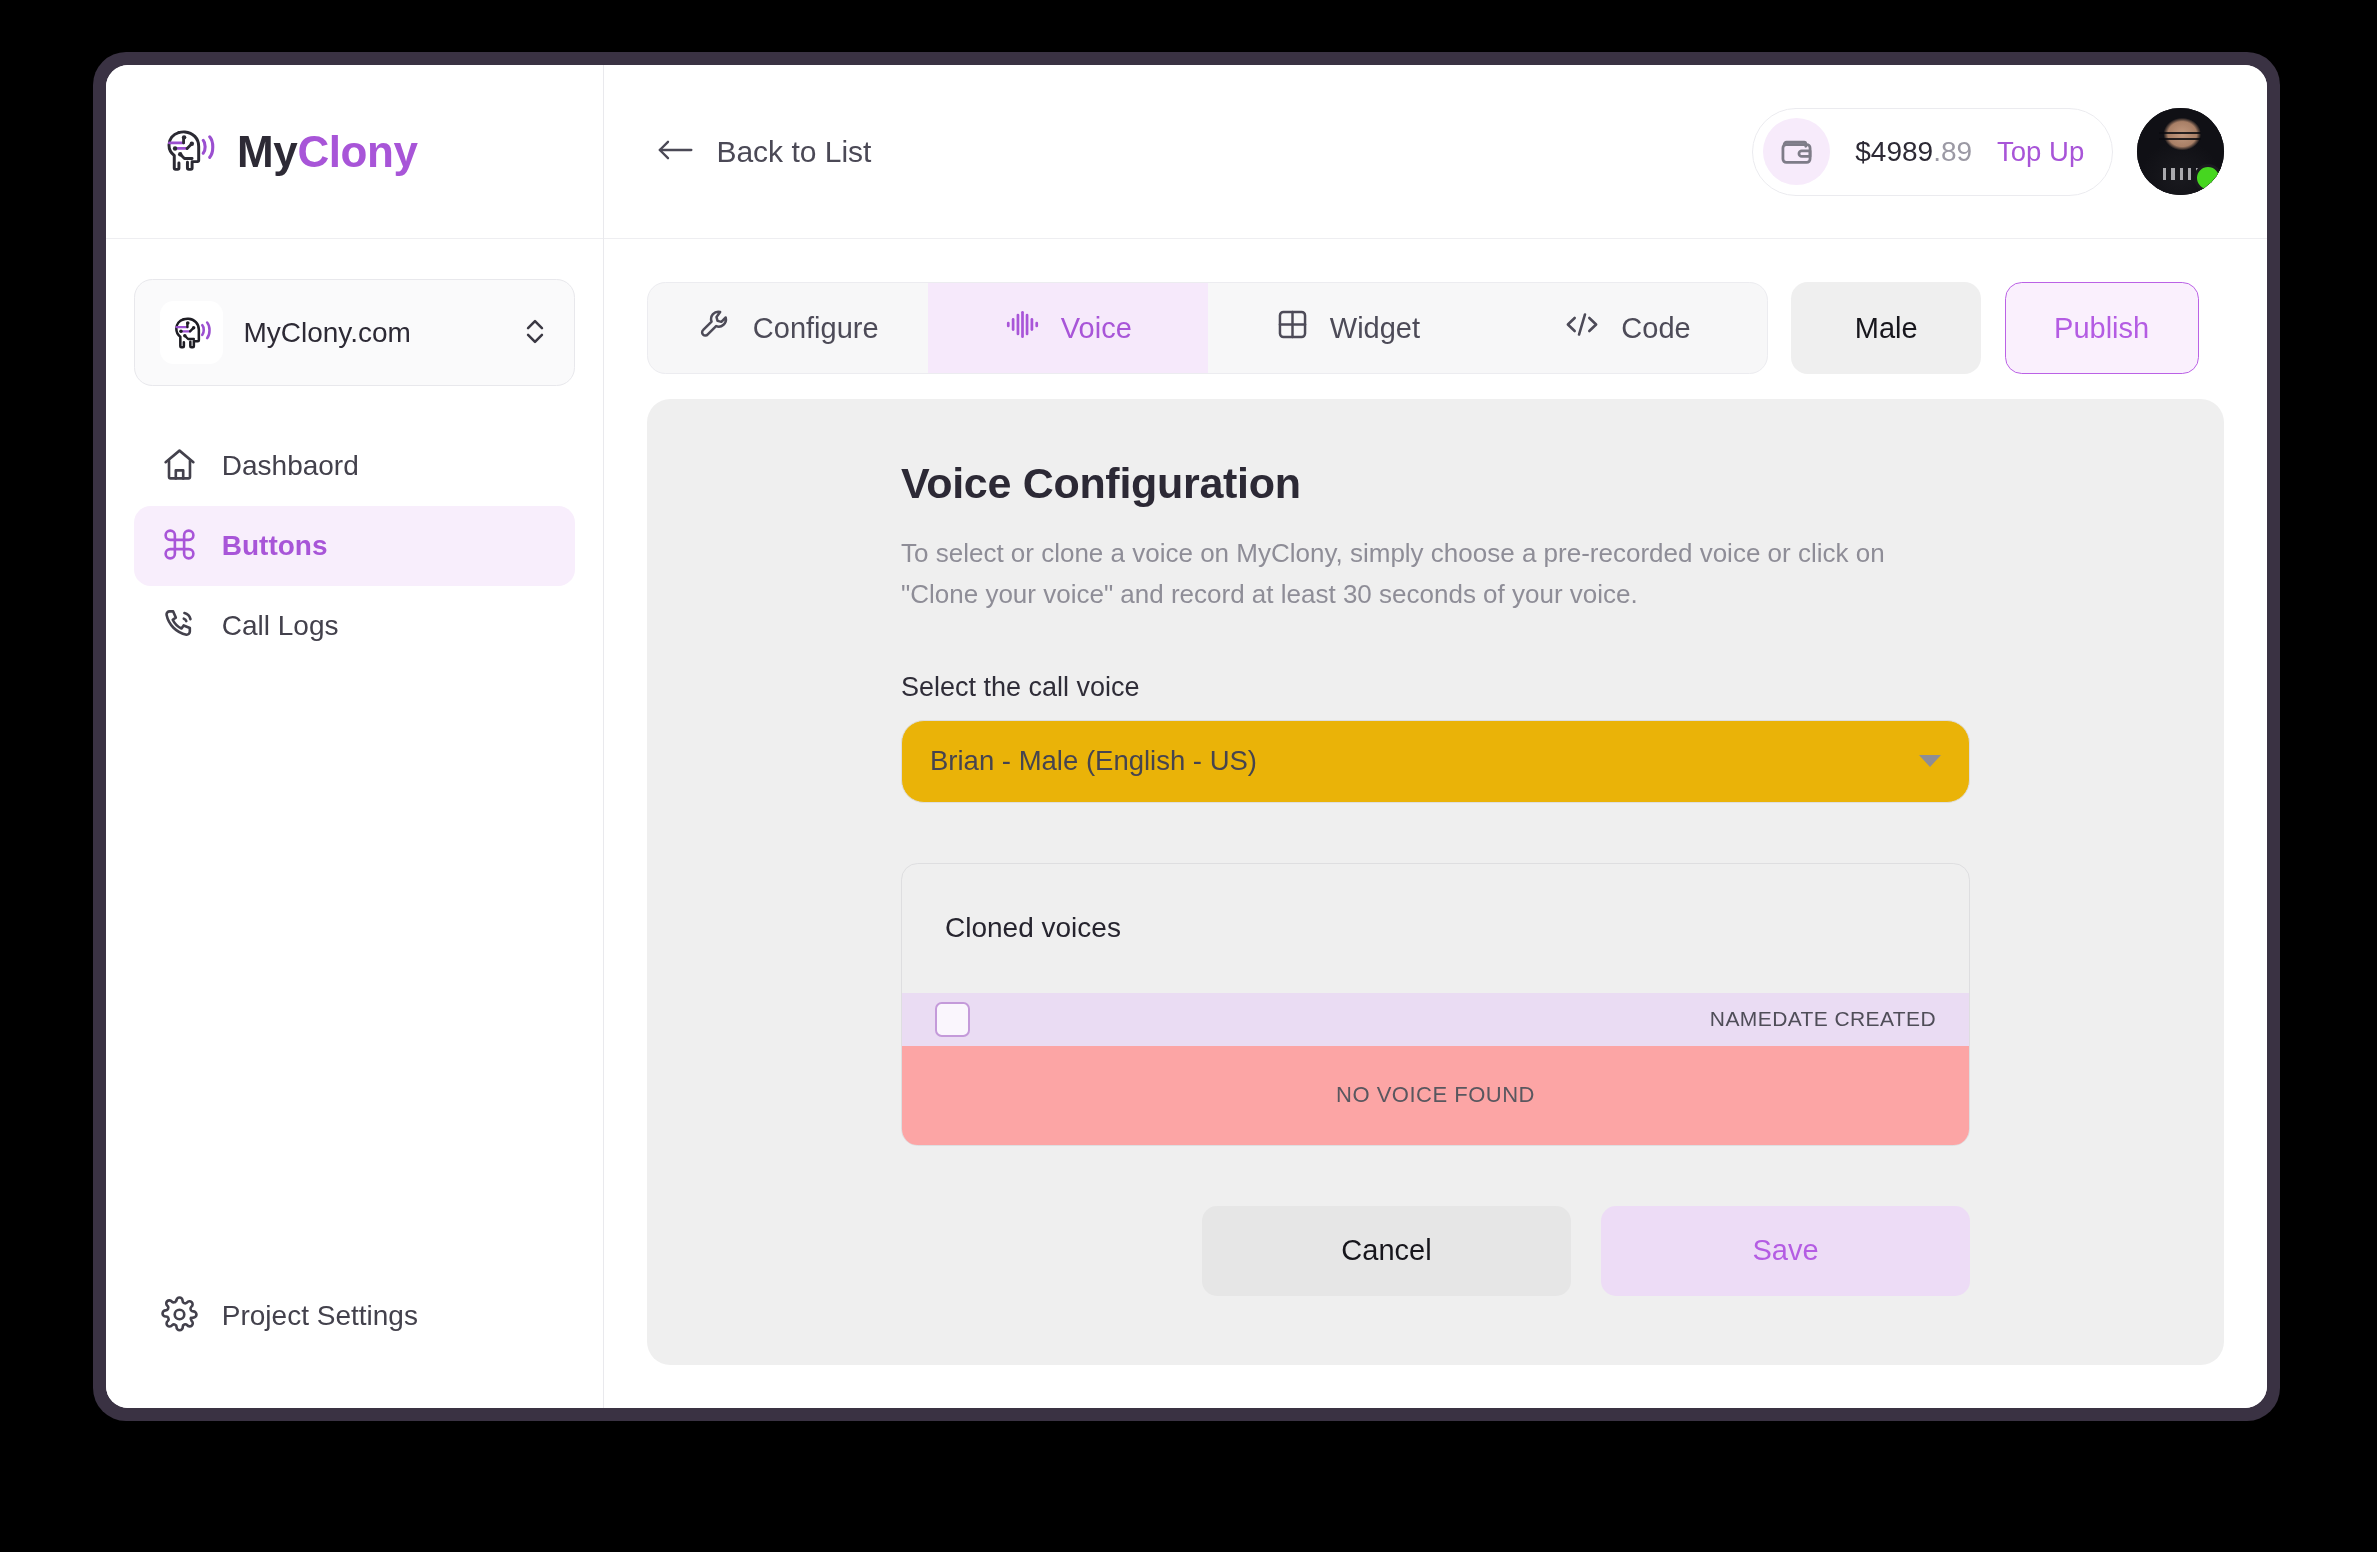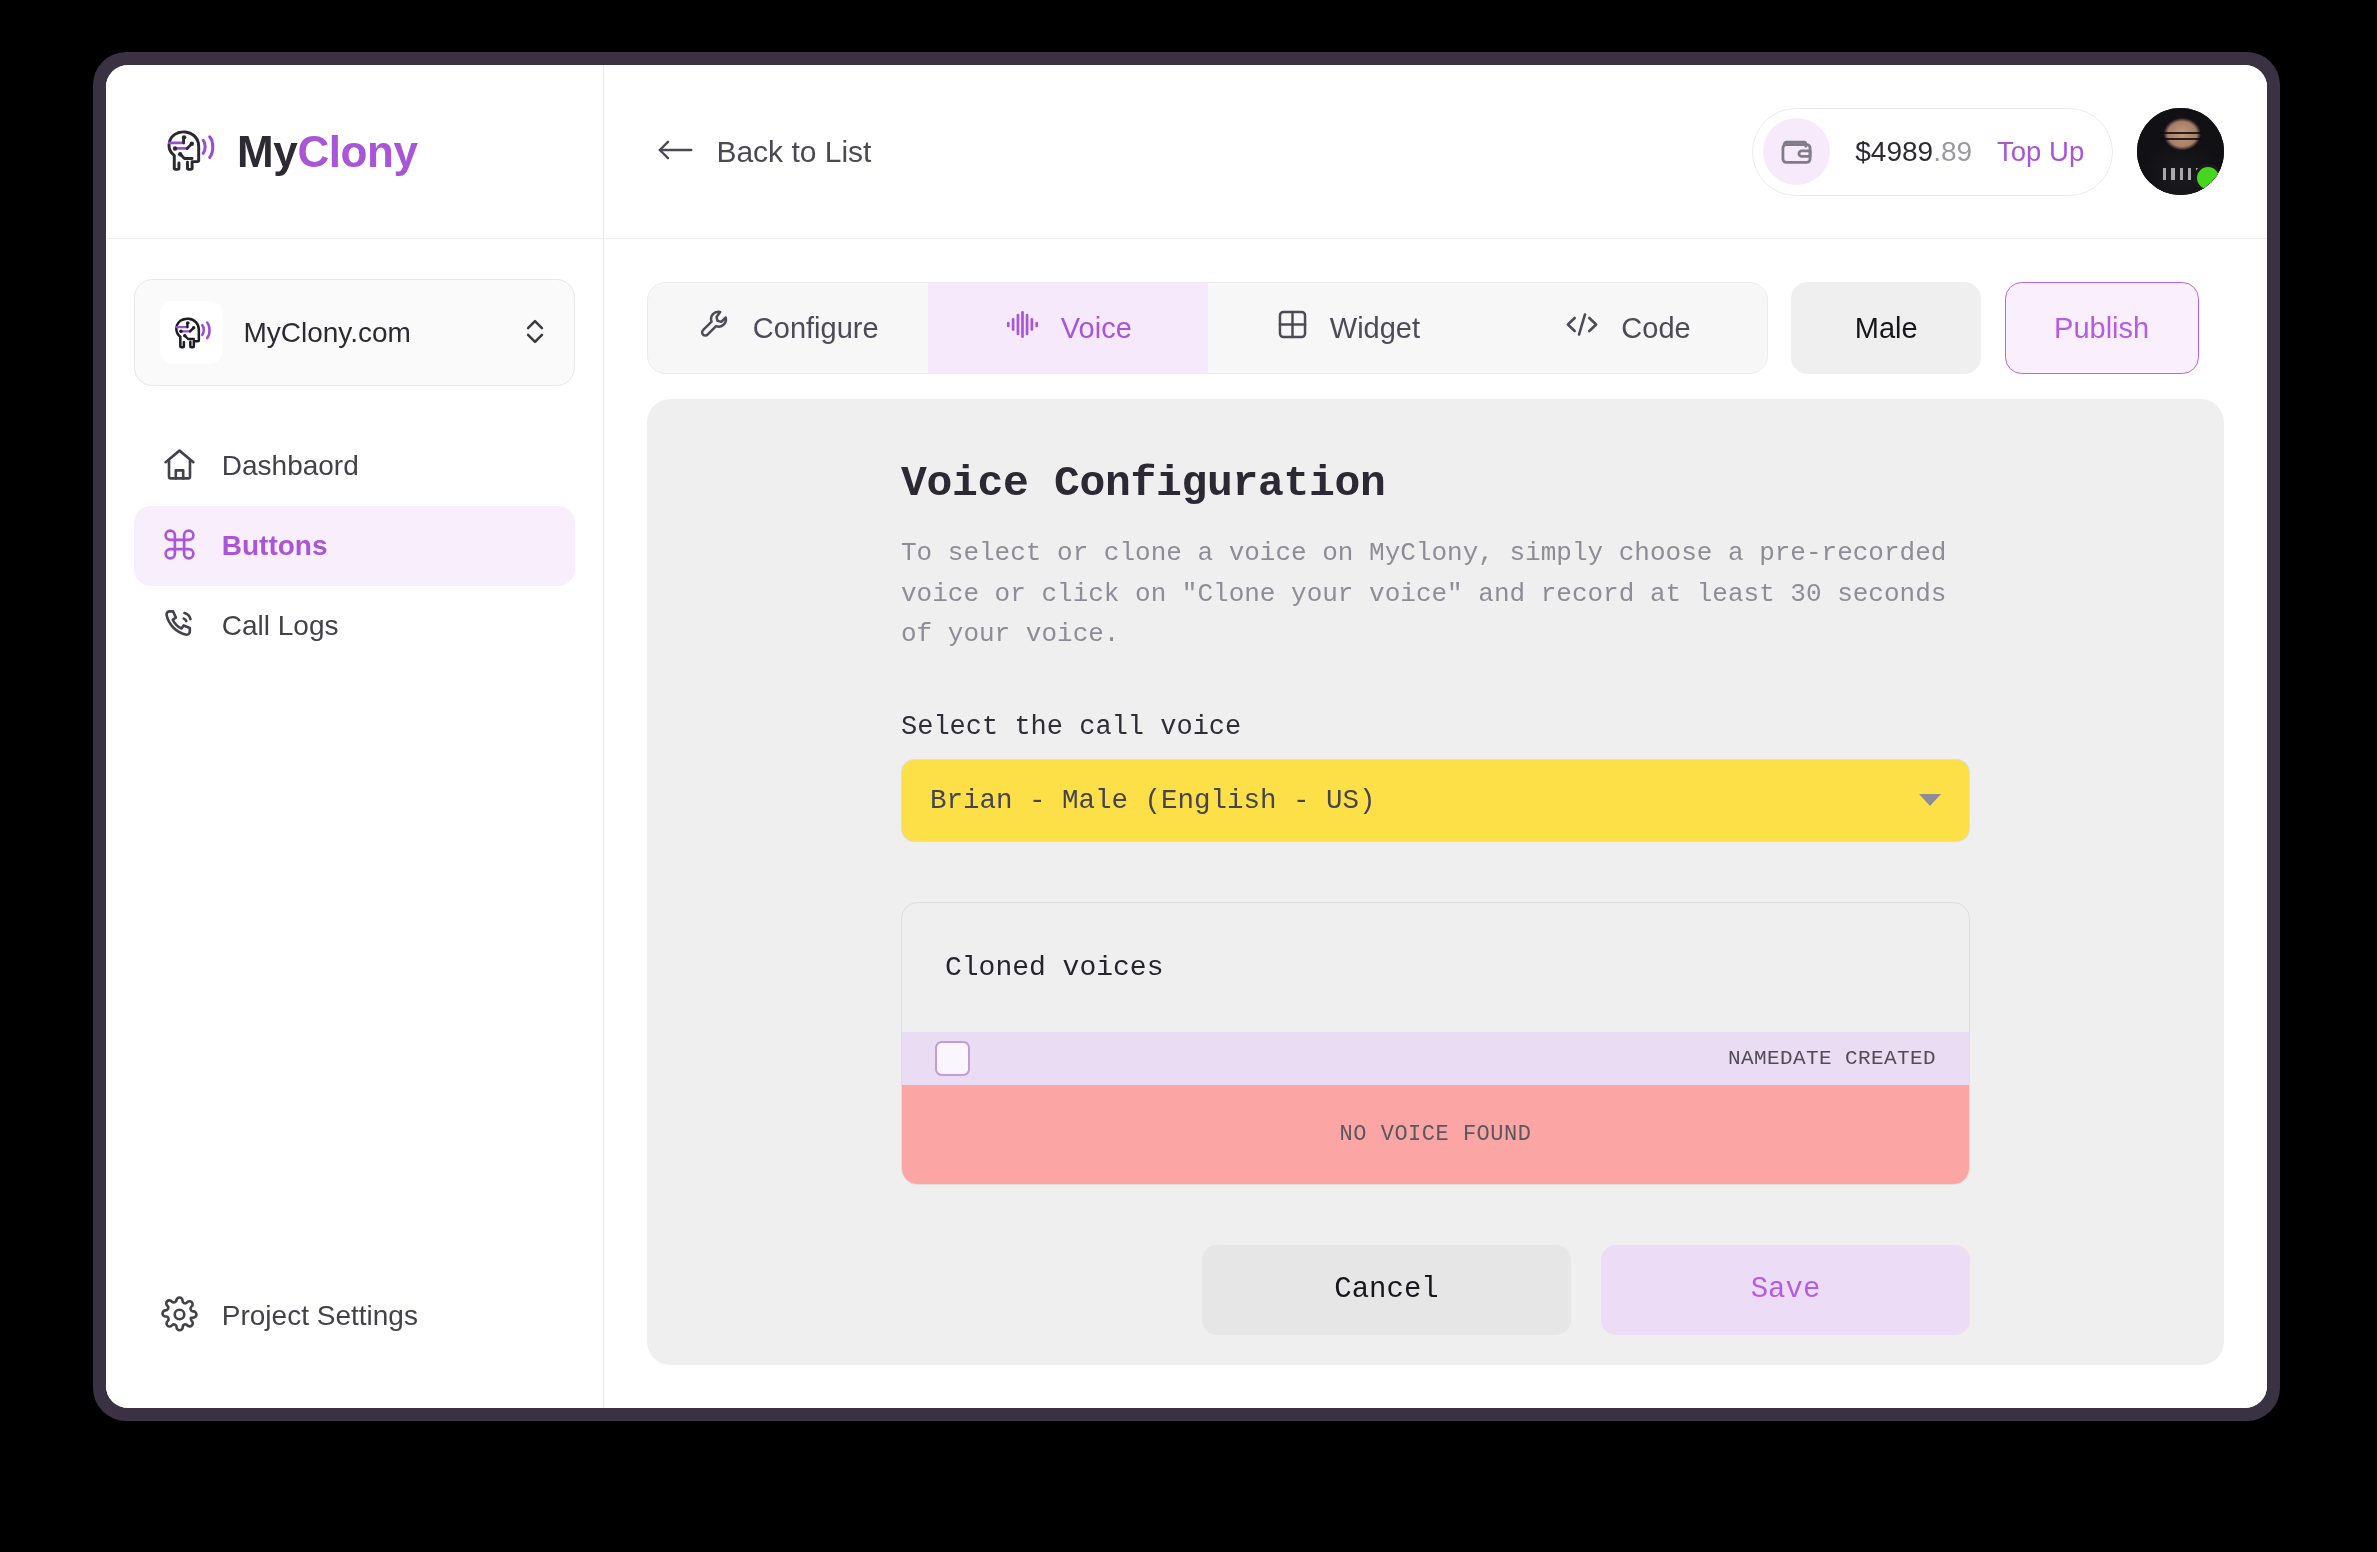--- a/index.html
+++ b/index.html
@@ -317,21 +317,20 @@
 
   
   .panel {
     margin: 25px 43px 43px 43px;
     background: #efefef;
     border-radius: 23.4px;
     flex: 1;
     min-height: 0;
     padding: 60px 0 0 0;
     overflow: hidden;
-    font-family: Liberation Mono, monospace;
   }
   .panel-inner {
     width: 1069px;
     margin: 0 auto;
   }
   .panel-title {
     font-size: 43px;
     font-weight: 600;
     color: #2c2935;
     letter-spacing: -0.3px;
@@ -346,22 +345,22 @@
 
   .field-label {
     margin-top: 58px;
     font-size: 27px;
     color: #2f2d38;
   }
   .select-box {
     margin-top: 16.7px;
     height: 83px;
     border: 1.7px solid #dededf;
-    border-radius: 13px;
-    background: #fde047;
+    border-radius: 23px;
+    background: #eab308;
     display: flex;
     align-items: center;
     padding: 0 28px;
     cursor: pointer;
   }
   .select-value {
     flex: 1;
     font-size: 27.5px;
     color: #46444f;
     white-space: nowrap;

